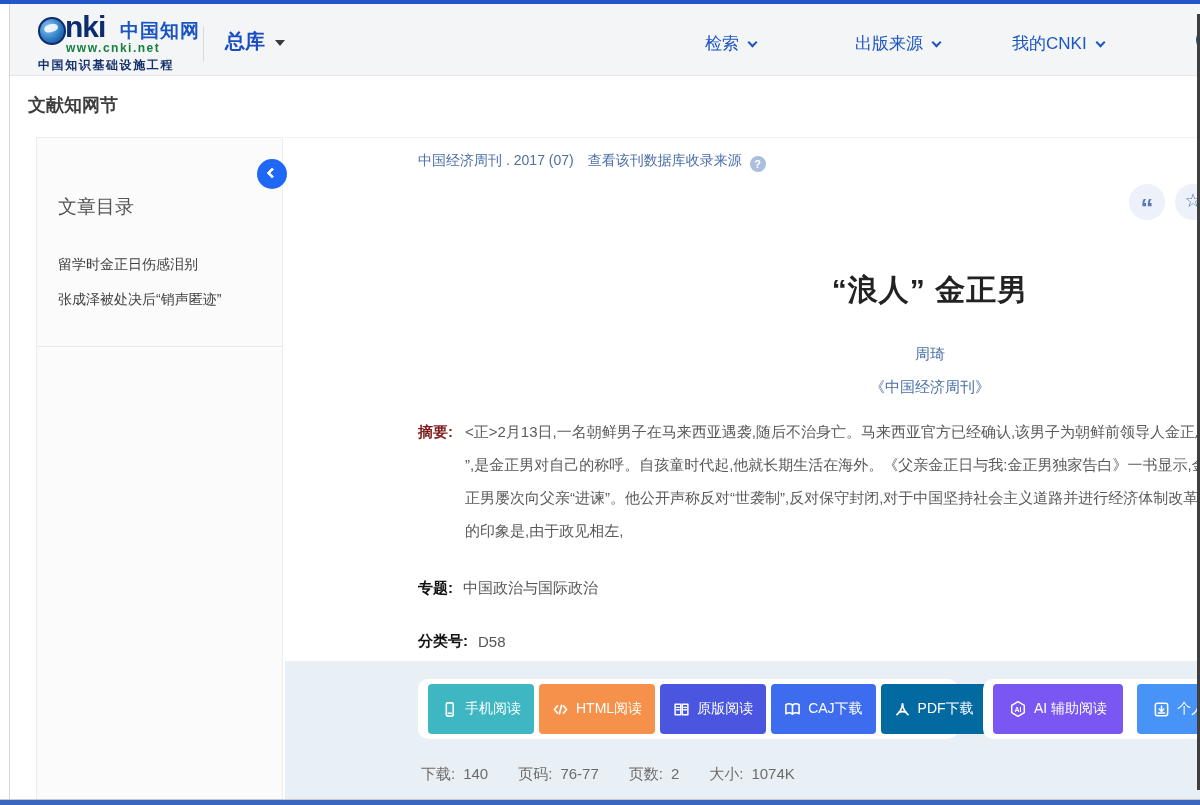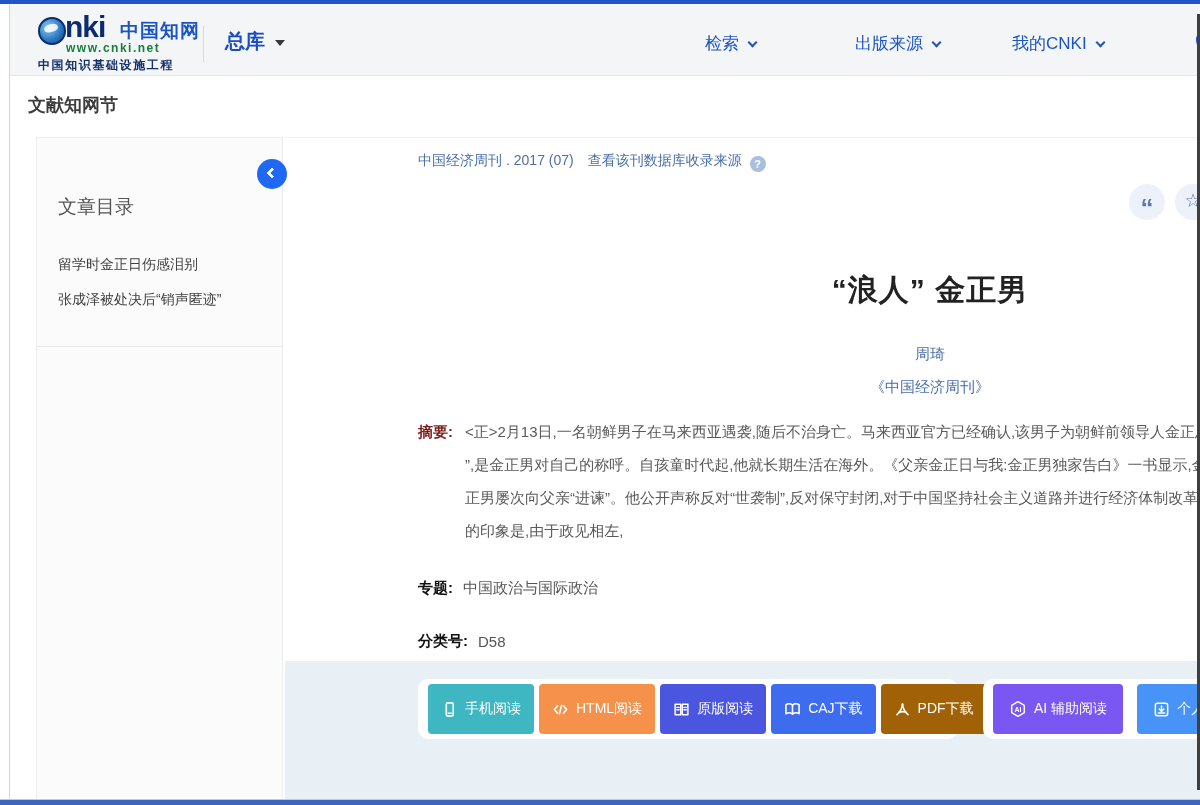--- a/index.html
+++ b/index.html
@@ -189,21 +189,21 @@
           </svg>
         <span>原版阅读</span>
       </button>
       <button class="act-btn" title="CAJ下载" style="background: rgb(62, 108, 238);">
         <svg width="17" height="17" viewBox="0 0 16 16" fill="none" stroke="#fff" stroke-width="1.5" stroke-linecap="round" stroke-linejoin="round">
             <path d="M1.8 3.5 C3.8 2.3 6.3 2.5 8 3.8 C9.7 2.5 12.2 2.3 14.2 3.5 V12 C12.2 10.8 9.7 11 8 12.3 C6.3 11 3.8 10.8 1.8 12 Z"></path>
             <path d="M8 3.8 V12.3"></path>
           </svg>
         <span>CAJ下载</span>
       </button>
-      <button class="act-btn" title="PDF下载" style="background: #a16207;">
+      <button class="act-btn" title="PDF下载" style="background: #0369a1;">
         <svg width="17" height="17" viewBox="0 0 16 16" fill="none" stroke="#fff" stroke-width="1.6" stroke-linecap="round" stroke-linejoin="round">
             <path d="M8 2.8 C8.3 6.3 10.2 10.2 13.2 12.9"></path>
             <path d="M8 2.8 C7.7 6.3 5.8 10.2 2.8 12.9"></path>
             <path d="M4.6 10.6 C6.8 9.7 9.2 9.7 11.4 10.6"></path>
           </svg>
         <span>PDF下载</span>
       </button>
     </div>
     <div class="act-bar act-bar-2">
       <button class="act-btn" title="AI 辅助阅读" style="background: rgb(122, 87, 242);">
@@ -216,14 +216,20 @@
       <button class="act-btn" title="个人成果认领" style="background: rgb(71, 147, 247);">
         <svg width="17" height="17" viewBox="0 0 16 16" fill="none" stroke="#fff" stroke-width="1.4" stroke-linecap="round" stroke-linejoin="round">
             <rect x="2.2" y="2.2" width="11.6" height="11.6" rx="2"></rect>
             <path d="M8 4.8 V9.6"></path>
             <path d="M5.9 7.6 8 9.8 10.1 7.6"></path>
             <path d="M5 11.4 h6"></path>
           </svg>
         <span>个人成果认领</span>
       </button>
     </div>
+    <div class="stats">
+      <span class="stat"><span>下载:</span><span class="stat-value">140</span></span>
+      <span class="stat"><span>页码:</span><span class="stat-value">76-77</span></span>
+      <span class="stat"><span>页数:</span><span class="stat-value">2</span></span>
+      <span class="stat"><span>大小:</span><span class="stat-value">1074K</span></span>
+    </div>
   </div>
 </div>
 
 </body></html>

